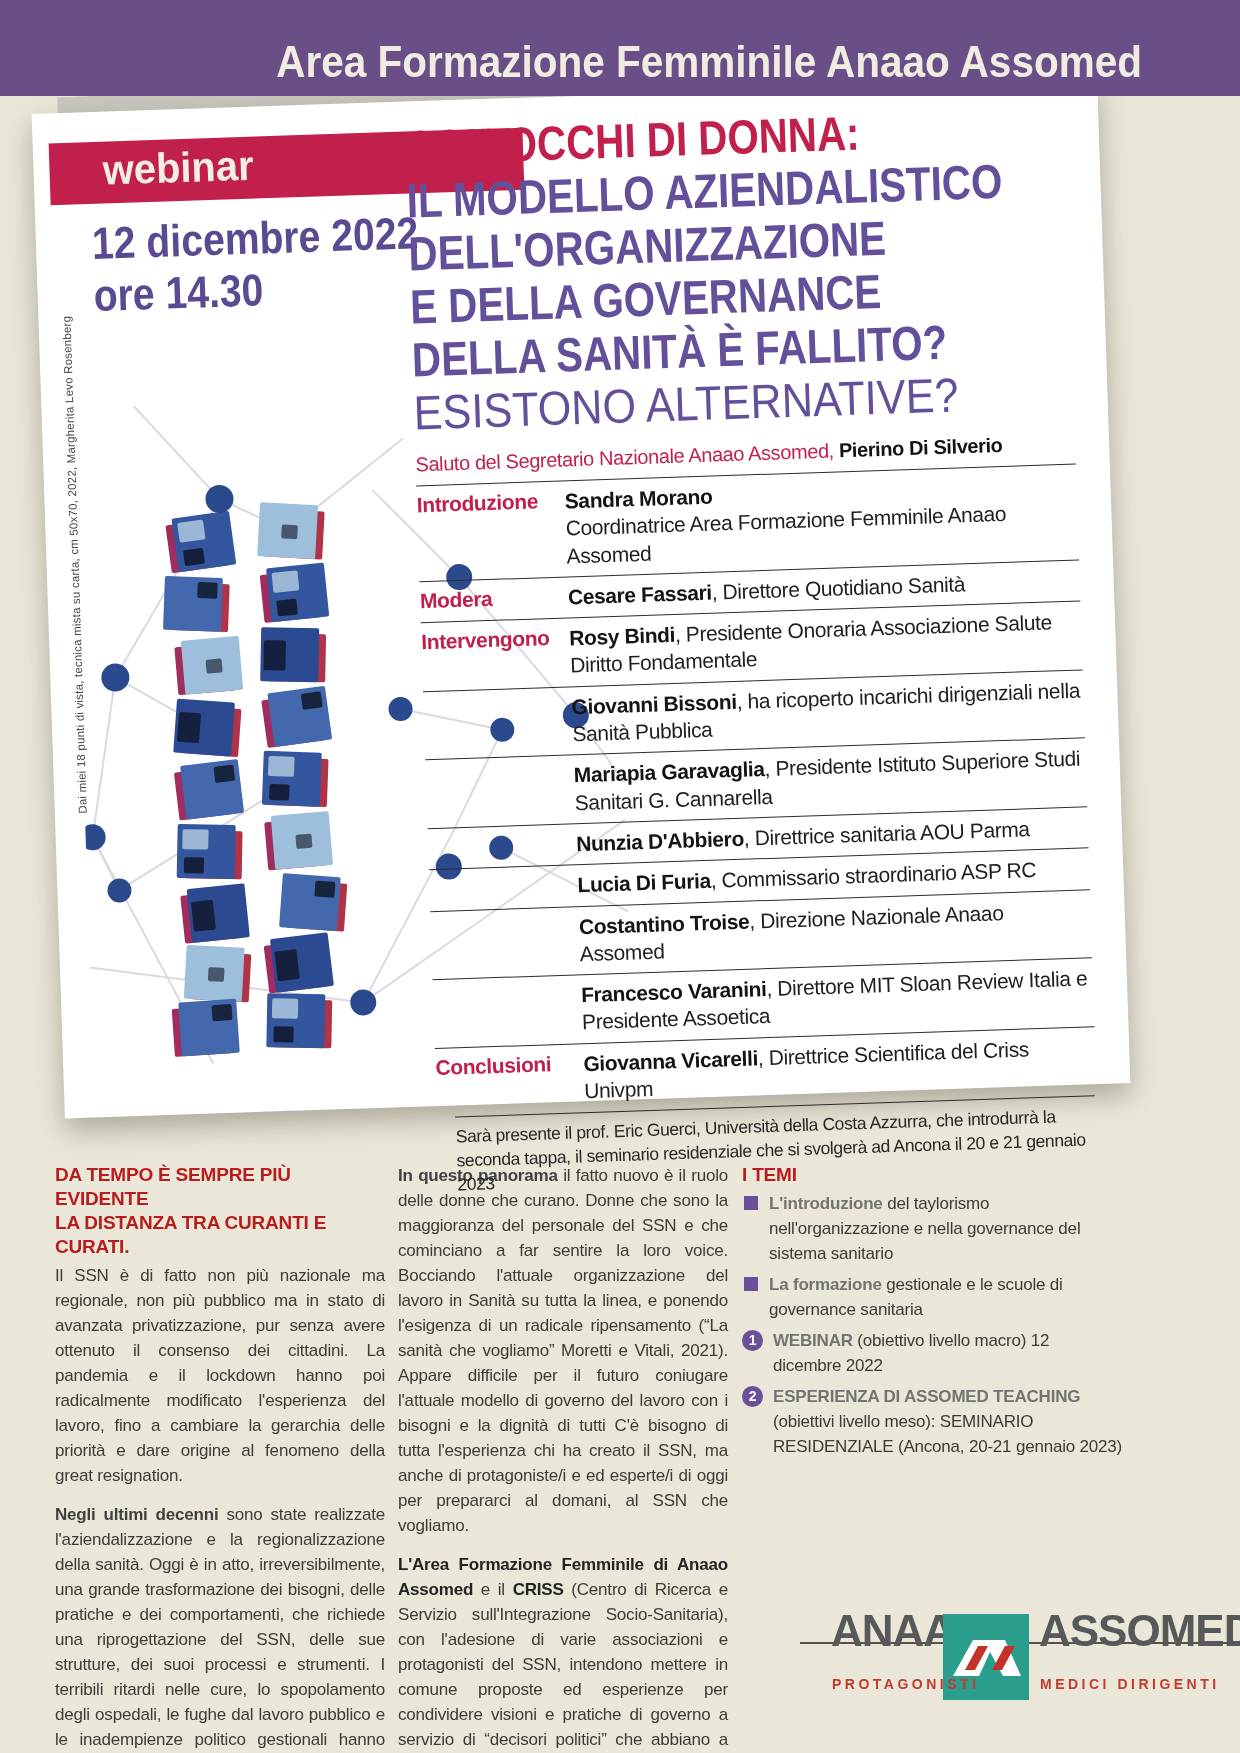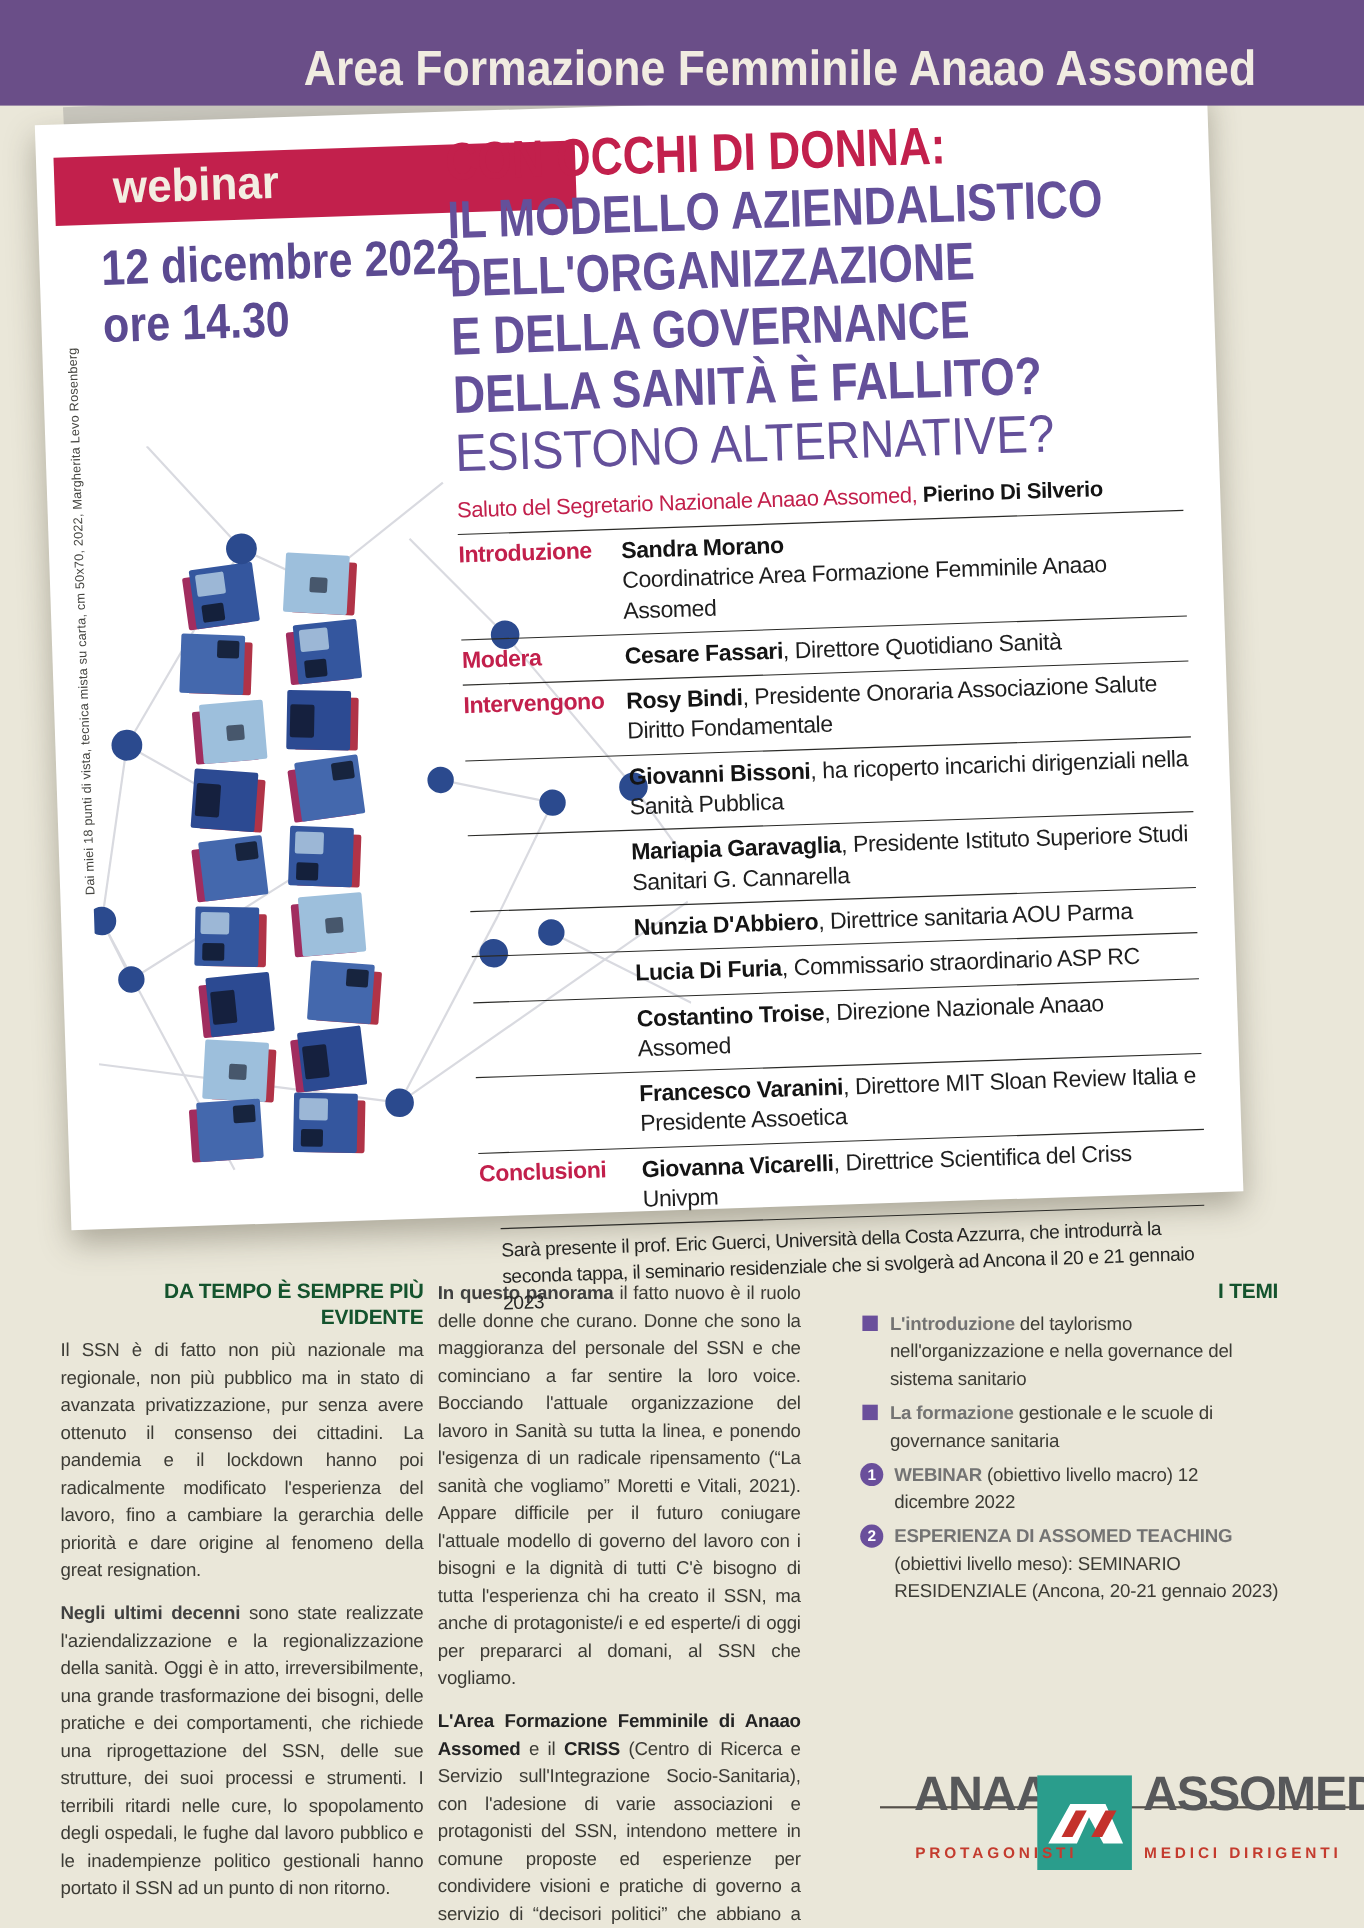--- a/index.html
+++ b/index.html
@@ -46,22 +46,22 @@
   .art svg{width:100%;height:100%;}
   .art-caption{position:absolute;left:22px;top:296px;height:405px;z-index:2;
         writing-mode:vertical-rl;transform:rotate(180deg);font-size:11.5px;color:#454540;
         letter-spacing:.2px;white-space:nowrap;}
   
   .bottom{position:absolute;left:0;top:1150px;width:1240px;height:603px;font-size:17px;
         line-height:25px;color:#3c3b35;letter-spacing:-0.2px;z-index:0;}
   .bcol{position:absolute;top:13px;text-align:justify;}
   .c1{left:55px;width:330px;}
   .c2{left:398px;width:330px;}
-  .c3{left:782px;width:380px;text-align:left;}
-  .bhead{color:#14532d;font-weight:bold;font-size:19px;line-height:24px;text-align:right;
+  .c3{left:742px;width:380px;text-align:left;}
+  .bhead{color:#b91c1c;font-weight:bold;font-size:19px;line-height:24px;text-align:left;
         margin-bottom:4px;letter-spacing:-0.2px;}
   .bcol p{margin:0 0 14px 0;}
   .lead-red{color:#404040;font-weight:bold;}
   .lead-dark{font-weight:bold;color:#232323;}
   .theme{display:flex;margin-bottom:6px;}
   .theme .sq{flex:0 0 14px;width:14px;height:14px;background:#6a4f9b;margin:5px 11px 0 2px;}
   .lead-purple{color:#737373;font-weight:bold;}
   .phases-head{margin-top:24px;}
   .phase{display:flex;margin-bottom:6px;}
   .phase .num{flex:0 0 21px;width:21px;height:21px;border-radius:50%;background:#6a4f9b;color:#fff;
@@ -290,20 +290,21 @@
 
       <div class="pnote">Sarà presente il prof. Eric Guerci, Università della Costa Azzurra, che introdurrà la seconda tappa, il seminario residenziale che si svolgerà ad Ancona il 20 e 21 gennaio 2023</div>
     </div>
   </div>
 
   <div class="bottom">
 
     <div class="bcol c1">
       <div class="bhead">
         <div>DA TEMPO È SEMPRE PIÙ EVIDENTE</div>
+        <div>LA DISTANZA TRA CURANTI E CURATI.</div>
       </div>
       <p><span>Il SSN è di fatto non più nazionale ma regionale, non più pubblico ma in stato di avanzata privatizzazione, pur senza avere ottenuto il consenso dei cittadini. La pandemia e il lockdown hanno poi radicalmente modificato l'esperienza del lavoro, fino a cambiare la gerarchia delle priorità e dare origine al fenomeno della great resignation.</span></p>
       <p><span class="lead-red">Negli ultimi decenni</span><span> sono state realizzate l'aziendalizzazione e la regionalizzazione della sanità. Oggi è in atto, irreversibilmente, una grande trasformazione dei bisogni, delle pratiche e dei comportamenti, che richiede una riprogettazione del SSN, delle sue strutture, dei suoi processi e strumenti. I terribili ritardi nelle cure, lo spopolamento degli ospedali, le fughe dal lavoro pubblico e le inadempienze politico gestionali hanno portato il SSN ad un punto di non ritorno.</span></p>
     </div>
 
     <div class="bcol c2">
       <p><span class="lead-red">In questo panorama</span><span> il fatto nuovo è il ruolo delle donne che curano. Donne che sono la maggioranza del personale del SSN e che cominciano a far sentire la loro voice. Bocciando l'attuale organizzazione del lavoro in Sanità su tutta la linea, e ponendo l'esigenza di un radicale ripensamento (“La sanità che vogliamo” Moretti e Vitali, 2021). Appare difficile per il futuro coniugare l'attuale modello di governo del lavoro con i bisogni e la dignità di tutti C'è bisogno di tutta l'esperienza chi ha creato il SSN, ma anche di protagoniste/i e ed esperte/i di oggi per prepararci al domani, al SSN che vogliamo.</span></p>
       <p><span class="lead-dark">L'Area Formazione Femminile di Anaao Assomed</span><span> e il </span><span class="lead-dark">CRISS</span><span> (Centro di Ricerca e Servizio sull'Integrazione Socio-Sanitaria), con l'adesione di varie associazioni e protagonisti del SSN, intendono mettere in comune proposte ed esperienze per condividere visioni e pratiche di governo a servizio di “decisori politici” che abbiano a cuore la salute del Paese.</span></p>
     </div>
 

